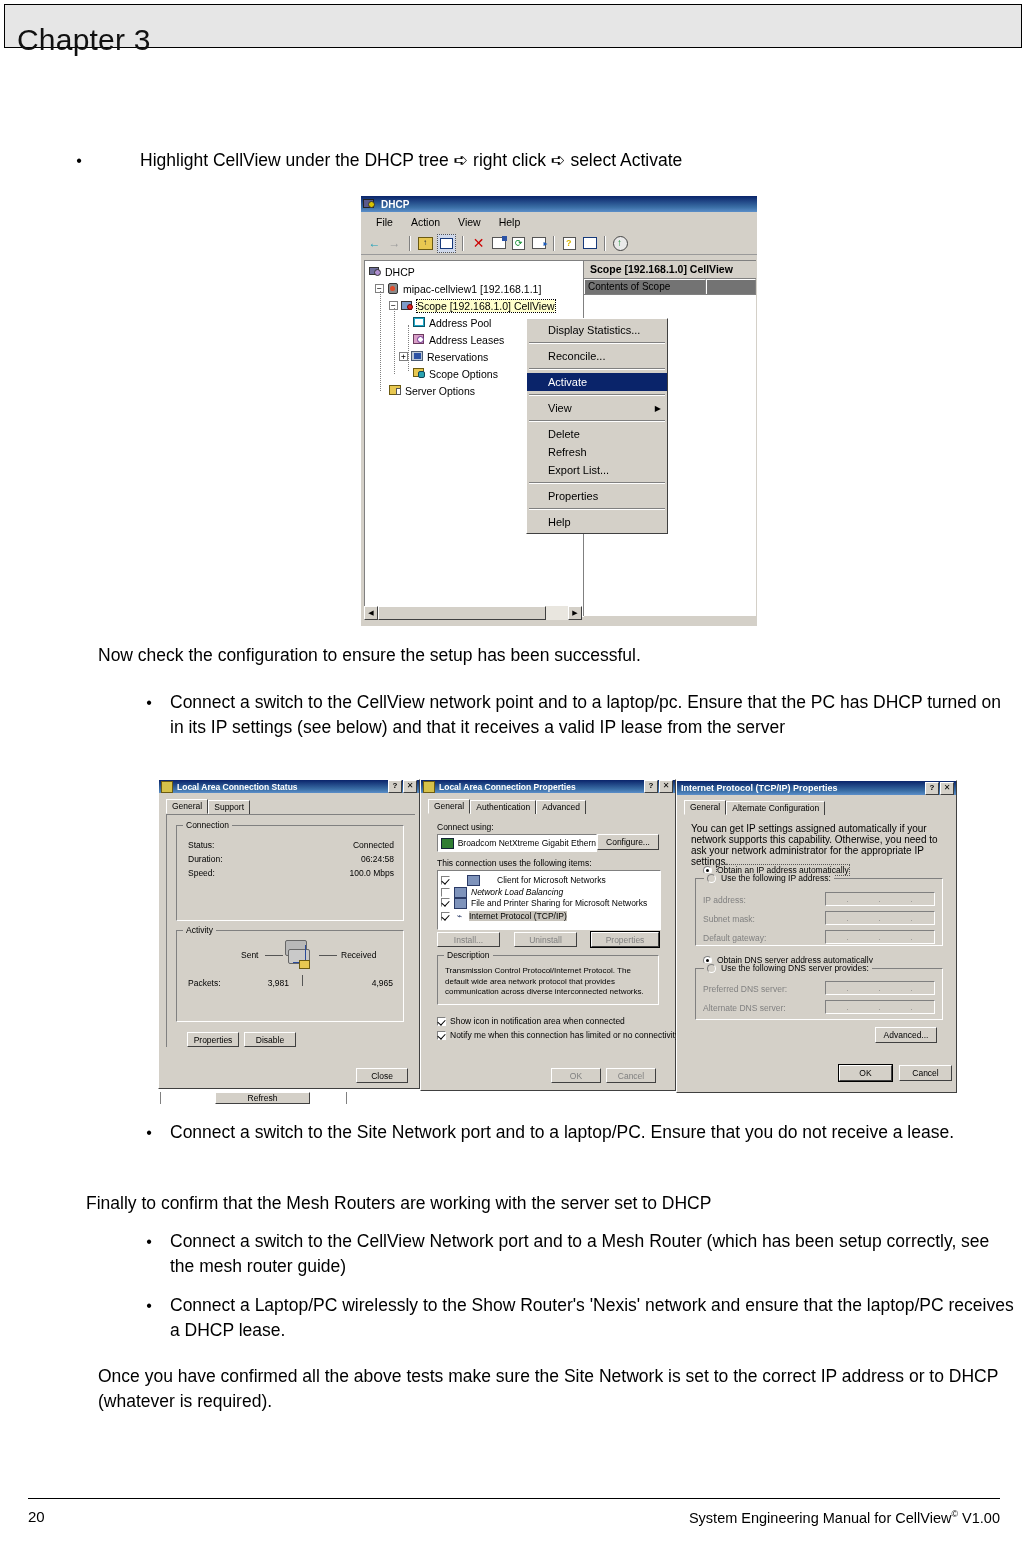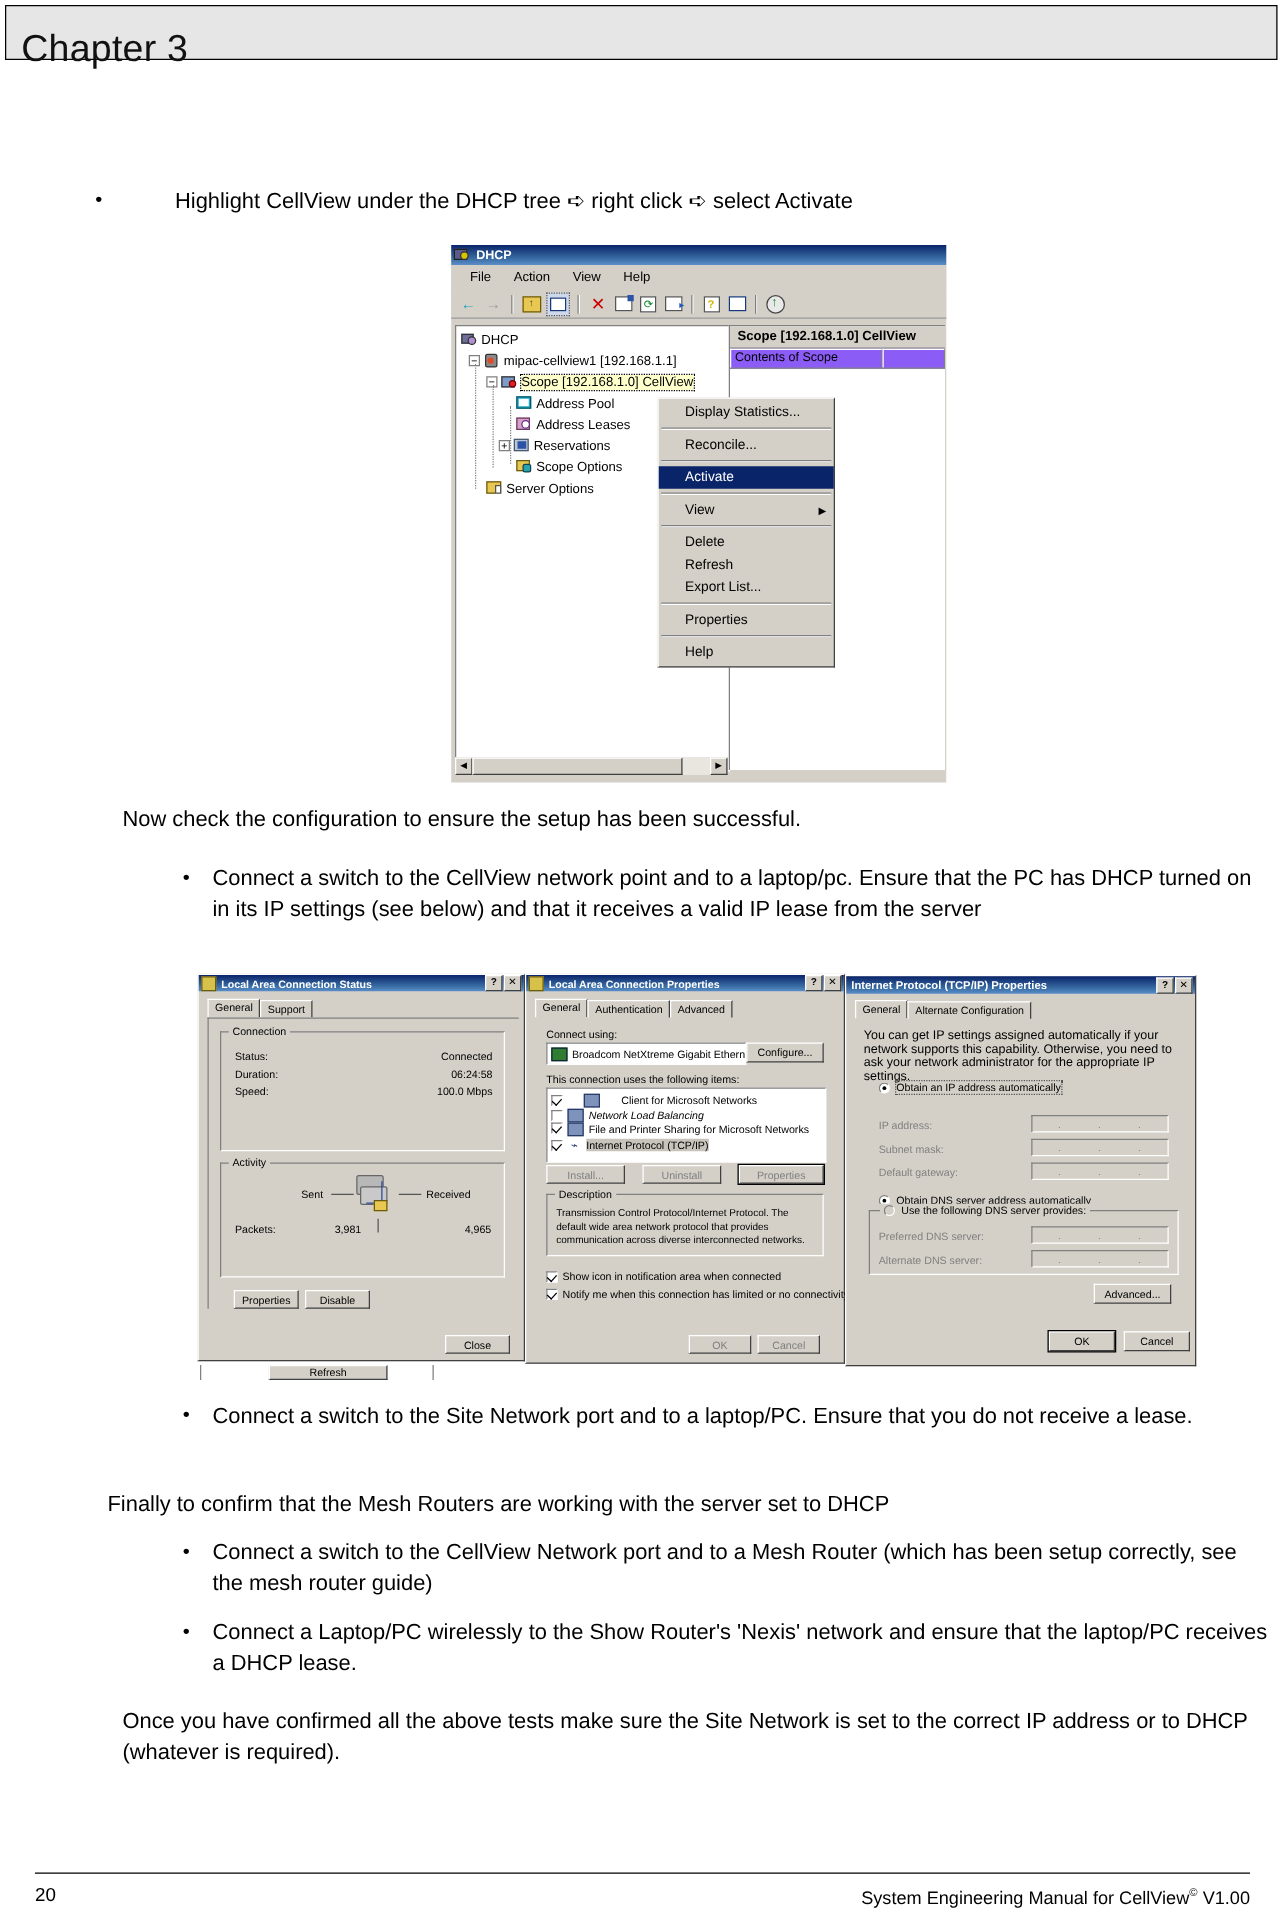--- a/index.html
+++ b/index.html
@@ -127,21 +127,21 @@
   .right-pane{
     position:absolute;left:222px;top:64px;width:172px;height:355px;background:#fff;
     border-top:1px solid #808080;border-left:1px solid #808080;overflow:hidden;
   }
   .pane-title{
     height:18px;background:#d4d0c8;font-size:10.5px;font-weight:bold;
     padding:2px 0 0 6px;box-sizing:border-box;color:#000;
     border-bottom:1px solid #808080;
   }
   .col-head{
-    height:15px;display:flex;background:#8b5cf6;font-size:10px;
+    height:15px;display:flex;background:#737373;font-size:10px;
     border-bottom:1px solid #808080;
   }
   .col-head div{
     padding:1px 0 0 3px;box-sizing:border-box;
     border-right:1px solid #808080;border-top:1px solid #fff;border-left:1px solid #fff;
   }
   .ctx-menu{
     position:absolute;background:#d4d0c8;
     border-top:1px solid #fff;border-left:1px solid #fff;
     border-right:1px solid #404040;border-bottom:1px solid #404040;
@@ -525,20 +525,26 @@
     <div class="tab">Alternate Configuration</div>
   </div>
 
   <div style="position:absolute;left:14px;top:42px;width:250px;font-size:10px;line-height:11px;">You can get IP settings assigned automatically if your network supports this capability. Otherwise, you need to ask your network administrator for the appropriate IP settings.</div>
 
   <div style="position:absolute;left:26px;top:84px;display:flex;align-items:center;gap:5px;">
     <span class="radio on" style="position:relative;"></span>
     <span class="fld" style="position:static;outline:1px dotted #555;">Obtain an IP address automatically</span>
   </div>
 
+  <div class="grp" style="left:18px;top:97px;width:248px;height:68px;">
+    <span class="glabel" style="left:8px;display:flex;align-items:center;gap:5px;">
+      <span class="radio" style="position:relative;background:#d4d0c8;"></span>
+      <span>Use the following IP address:</span>
+    </span>
+  </div>
   <div class="fld" style="left:26px;top:114px;color:#808080;">IP address:</div>
   <div class="ro-input" style="left:148px;top:111px;width:110px;height:14px;">
       <span>.</span>
       <span>.</span>
       <span>.</span>
     </div>
   <div class="fld" style="left:26px;top:133px;color:#808080;">Subnet mask:</div>
   <div class="ro-input" style="left:148px;top:130px;width:110px;height:14px;">
       <span>.</span>
       <span>.</span>

